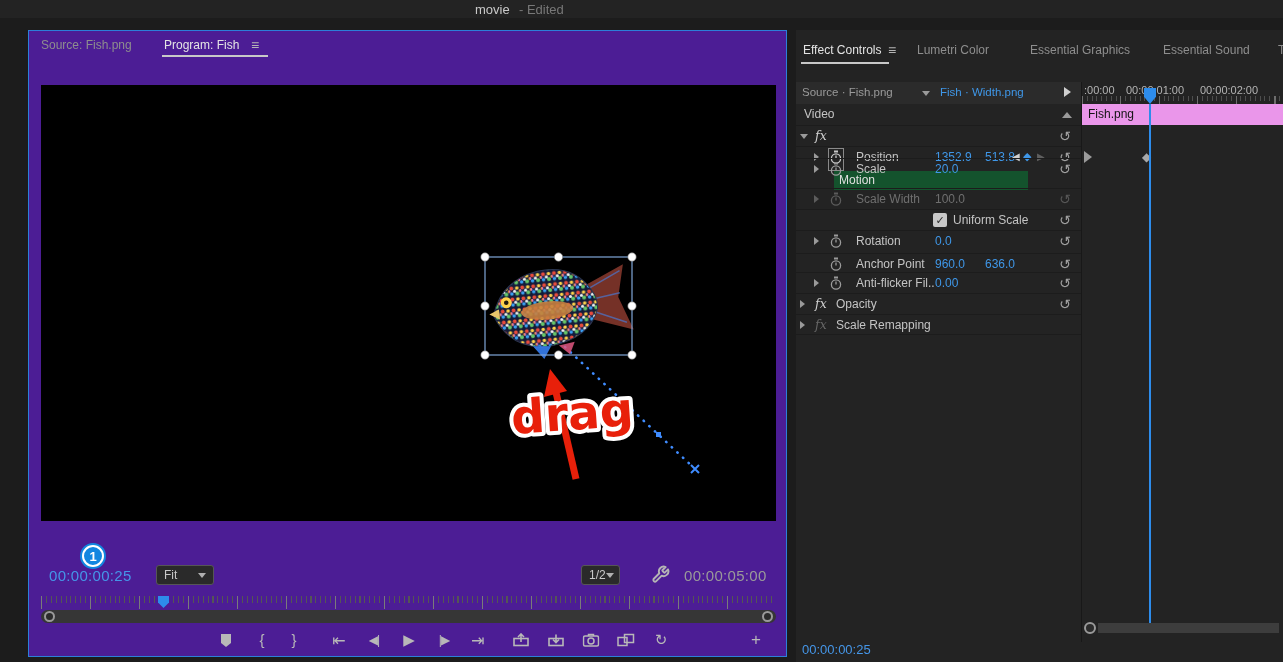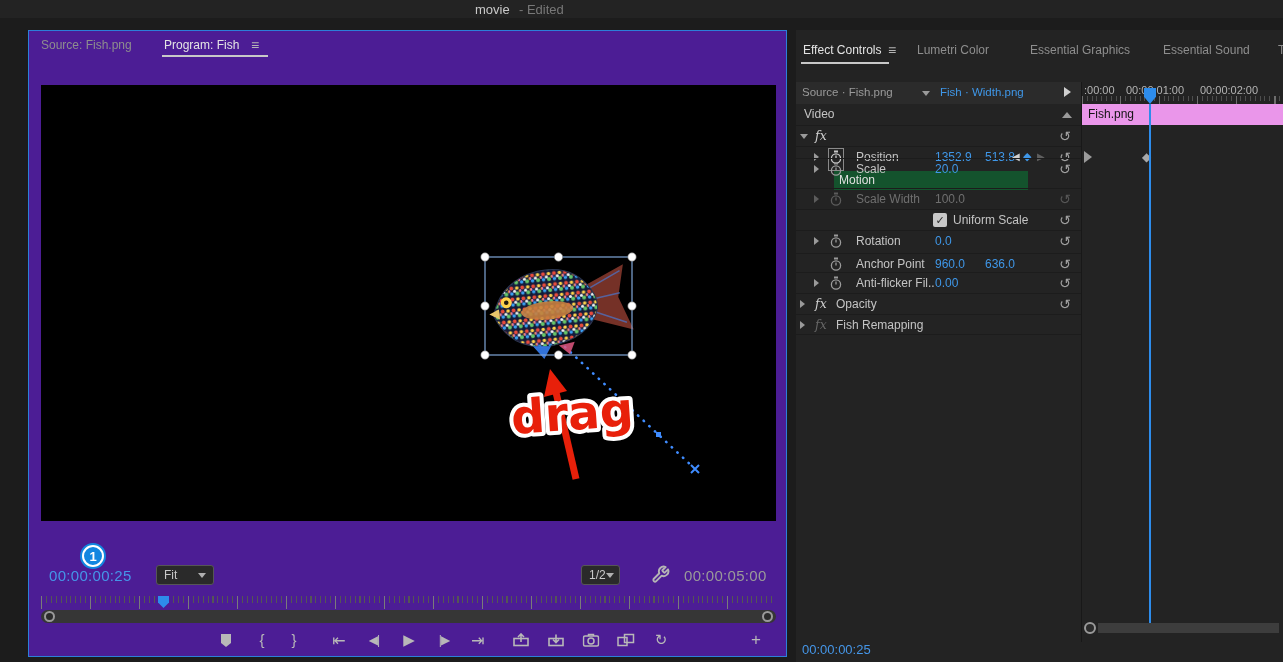--- a/index.html
+++ b/index.html
@@ -390,21 +390,21 @@
     <div class="row" style="top:263px">
       <span class="tri-r" style="left:4px"></span>
       <span class="fx-glyph" style="left:19px">fx</span>
       <span class="row-lbl" style="left:40px">Opacity</span>
       <span class="reset-icon">↺</span>
     </div>
 
     <div class="row" style="top:284px; border-bottom:1px solid #1c1c1c">
       <span class="tri-r" style="left:4px"></span>
       <span class="fx-glyph fx-dim" style="left:19px">fx</span>
-      <span class="row-lbl" style="left:40px">Fish Remapping</span>
+      <span class="row-lbl" style="left:40px">Scale Remapping</span>
     </div>
 
     <div class="abs ecp-divider-v"></div>
     <span class="kf-arrow-sum abs" style="left:288px; top:121px"></span>
     <span class="kf-diamond-sum abs" style="left:346px; top:120px">◆</span>
     <div class="abs ecp-playhead-line"></div>
     <div class="abs ecp-playhead-head"></div>
 
     <span class="abs ecp-scroll-knob"></span>
     <div class="abs ecp-scroll-bar"></div>

